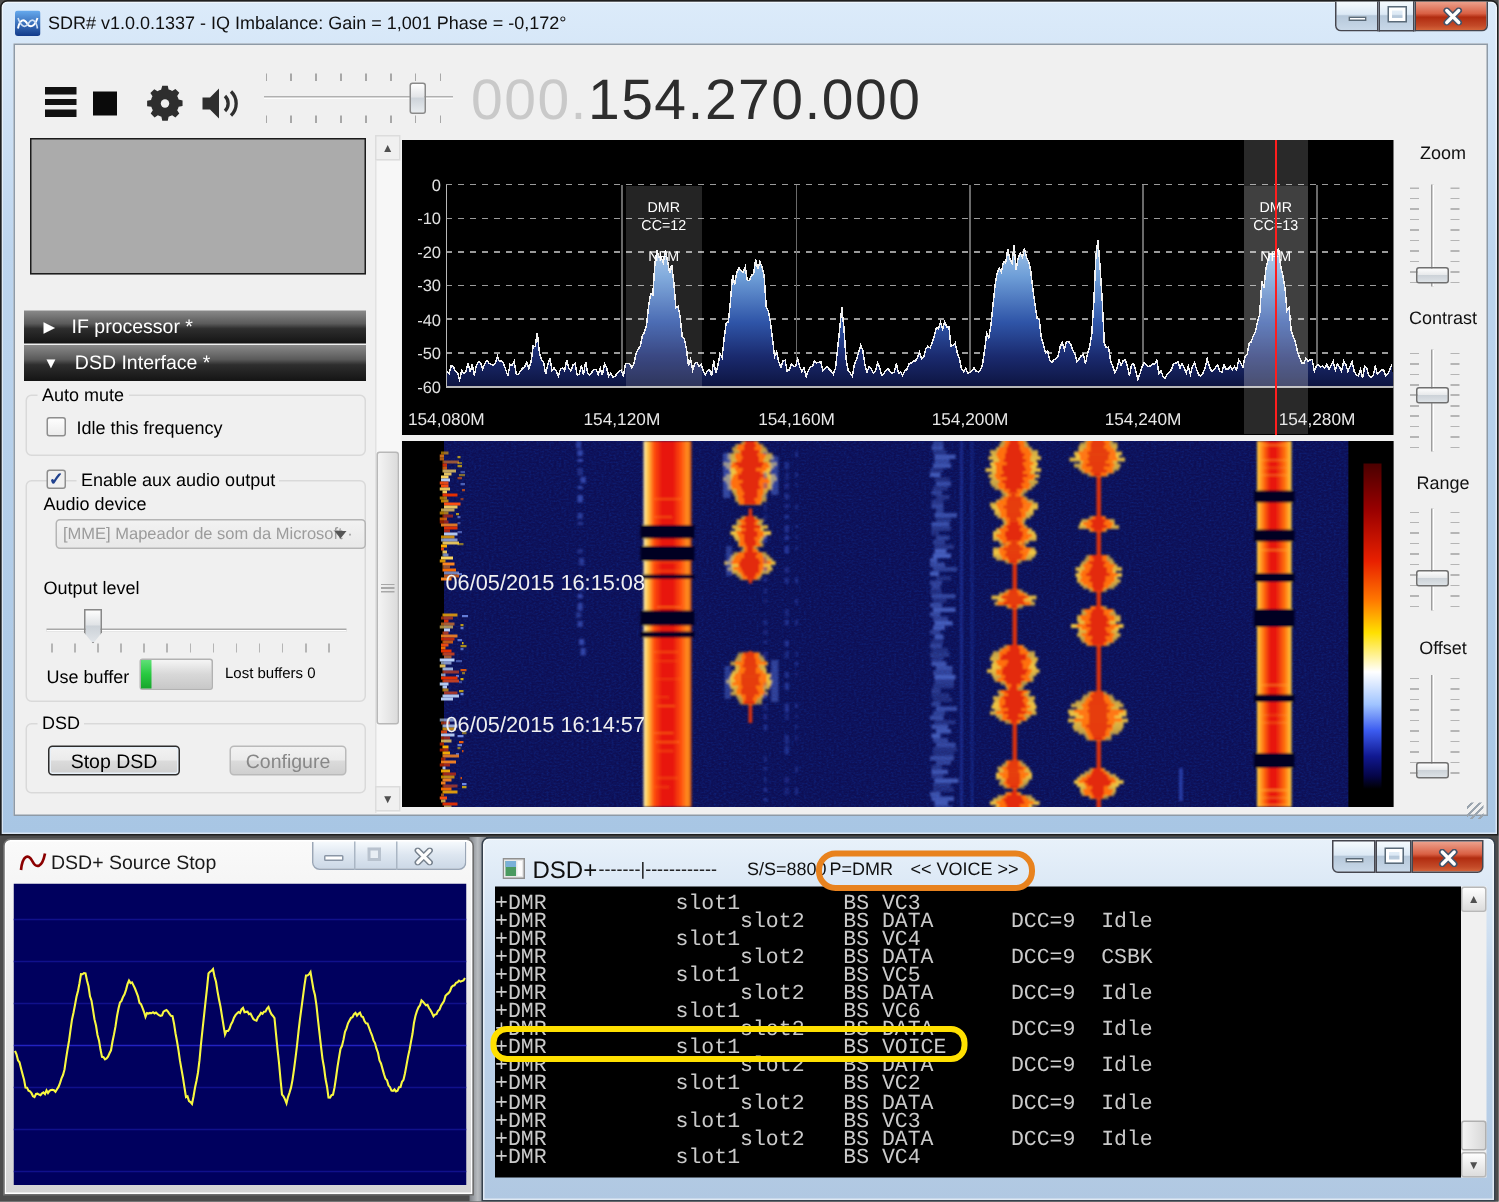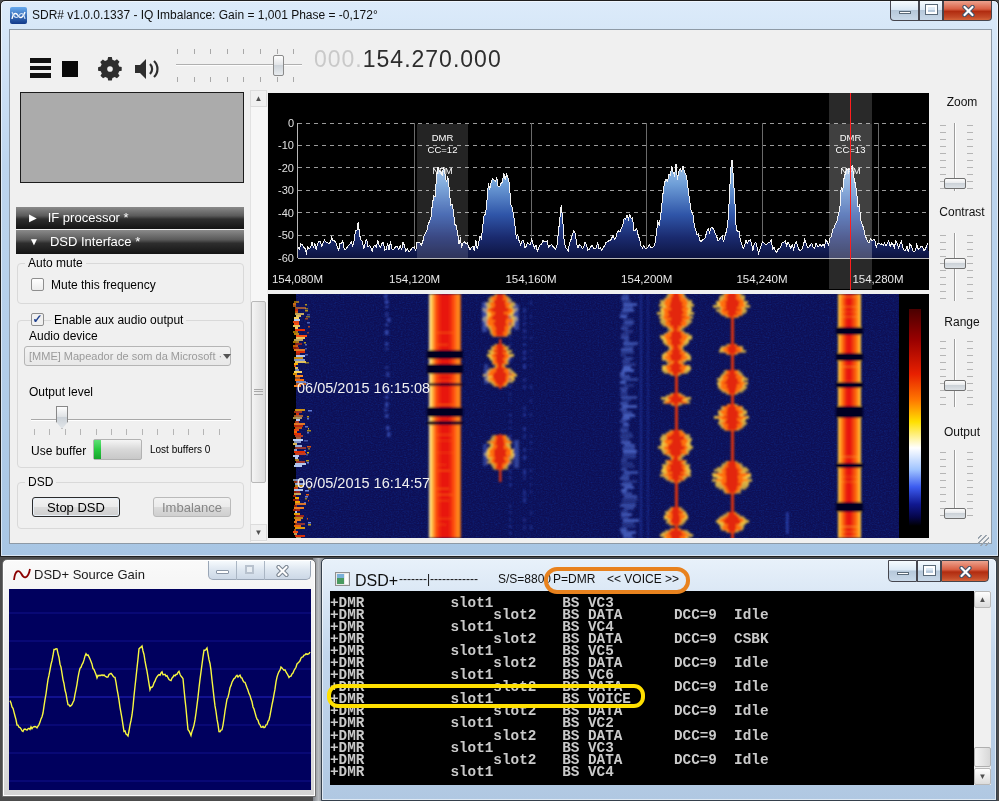--- a/index.html
+++ b/index.html
@@ -77,58 +77,58 @@
   </svg>
 
   <div class="abs" style="left:176px;top:48px;width:125px;height:5px;
   background:repeating-linear-gradient(90deg,#a8a8a8 0 1px,rgba(0,0,0,0) 1px 16.6px)"></div>
   <div class="abs" style="left:176px;top:76px;width:125px;height:5px;
   background:repeating-linear-gradient(90deg,#a8a8a8 0 1px,rgba(0,0,0,0) 1px 16.6px)"></div>
   <div class="abs" style="left:175px;top:63px;width:126px;height:2px;background:#b0b0b0;border-bottom:1px solid #fdfdfd"></div>
   <div class="abs" style="left:272px;top:54px;width:11px;height:21px;border:1px solid #8a8a8a;border-radius:2px;
   background:linear-gradient(#fefefe,#e3e5e8 45%,#ced4da 50%,#e8ecef)"></div>
 
-  <div class="abs" style="left:313px;top:45px;font-size:23px;letter-spacing:1px;color:#2d2d2d"><span style="color:#c9c9c9">000.</span>154.270.000</div>
+  <div class="abs" style="left:313px;top:45px;font-size:38px;letter-spacing:1px;color:#2d2d2d"><span style="color:#c9c9c9">000.</span>154.270.000</div>
 
   <div class="abs" style="left:19px;top:91px;width:224px;height:91px;background:#ababab;border:1px solid #1c1c1c"></div>
 
   <div class="hdr" style="top:206px"><span class="arr">▶</span>IF processor *</div>
   <div class="hdr" style="top:229px;height:24px;line-height:24px"><span class="arr">▼</span>DSD Interface *</div>
 
   <div class="gb" style="left:16px;top:262px;width:227px;height:41px"></div>
   <div class="gbl" style="left:24px;top:255px">Auto mute</div>
   <div class="cb" style="left:30px;top:277px"></div>
-  <div class="lbl" style="left:50px;top:277px">Mute this frequency</div>
+  <div class="lbl" style="left:50px;top:277px">Idle this frequency</div>
 
   <div class="gb" style="left:16px;top:319px;width:227px;height:148px"></div>
   <div class="cb" style="left:30px;top:312px;background:#f0f0f0">✓</div>
   <div class="lbl" style="left:50px;top:312px;background:#f0f0f0;padding:0 3px">Enable aux audio output</div>
   <div class="lbl" style="left:28px;top:328px">Audio device</div>
-  <div class="abs" style="left:23px;top:345px;width:207px;height:20px;border:1px solid #b5b5b5;border-radius:3px;
+  <div class="abs" style="left:36px;top:345px;width:207px;height:20px;border:1px solid #b5b5b5;border-radius:3px;
   background:linear-gradient(#f2f2f2,#e8e8e8);color:#9b9b9b;font-size:11px;line-height:19px;padding:0 13px 0 4px;white-space:nowrap;overflow:hidden">[MME] Mapeador de som da Microsoft ·</div>
   <div class="abs" style="left:222px;top:353px;width:0;height:0;border-left:4px solid rgba(0,0,0,0);border-right:4px solid rgba(0,0,0,0);border-top:5px solid #555"></div>
   <div class="lbl" style="left:28px;top:384px">Output level</div>
   <div class="abs" style="left:30px;top:418px;width:200px;height:2px;background:#a8a8a8;border-bottom:1px solid #fff"></div>
   <div class="abs" style="left:33px;top:428px;width:196px;height:6px;
   background:repeating-linear-gradient(90deg,#b5b5b5 0 1px,rgba(0,0,0,0) 1px 15.4px)"></div>
   <div class="abs" style="left:55px;top:405px;width:12px;height:23px;border:1px solid #888;
   background:linear-gradient(#fdfdfd,#e0e3e6 45%,#ccd2d8 50%,#e0e4e8);
   clip-path:polygon(0 0,100% 0,100% 68%,50% 100%,0 68%)"></div>
   <div class="lbl" style="left:30px;top:443px;font-size:12px">Use buffer</div>
   <div class="abs" style="left:92px;top:438px;width:49px;height:21px;border:1px solid #b2b2b2;border-radius:2px;
   background:linear-gradient(#f5f5f5,#d8d8d8 50%,#c8c8c8)"></div>
   <div class="abs" style="left:93px;top:439px;width:7px;height:19px;
   background:linear-gradient(#5fe077,#28c940 50%,#17a52c)"></div>
   <div class="lbl" style="left:149px;top:443px;font-size:10px">Lost buffers 0</div>
 
   <div class="gb" style="left:16px;top:481px;width:227px;height:47px"></div>
   <div class="gbl" style="left:24px;top:474px">DSD</div>
   <div class="btnw7" style="left:31px;top:496px;width:88px;height:20px;line-height:19px;border-color:#2c2c2c;
   box-shadow:inset 0 0 0 1px #e8f0f8">Stop DSD</div>
-  <div class="btnw7" style="left:152px;top:496px;width:78px;height:20px;line-height:19px;color:#878787;border-color:#bababa">Imbalance</div>
+  <div class="btnw7" style="left:152px;top:496px;width:78px;height:20px;line-height:19px;color:#878787;border-color:#bababa">Configure</div>
 
   <div class="abs" style="left:249px;top:89px;width:17px;height:452px;background:#f7f7f7;border-left:1px solid #e2e2e2"></div>
   <div class="abs" style="left:249px;top:89px;width:17px;height:17px;background:#f0f0f0;border:1px solid #dcdcdc;
   color:#505050;font-size:8px;text-align:center;line-height:16px">▲</div>
   <div class="abs" style="left:249px;top:523px;width:17px;height:17px;background:#f0f0f0;border:1px solid #dcdcdc;
   color:#505050;font-size:8px;text-align:center;line-height:16px">▼</div>
   <div class="abs" style="left:250px;top:300px;width:15px;height:182px;background:linear-gradient(90deg,#f4f4f4,#dcdcdc);border:1px solid #b8b8b8;border-radius:2px"></div>
   <div class="abs" style="left:253px;top:388px;width:9px;height:6px;
   background:repeating-linear-gradient(180deg,#a8a8a8 0 1px,rgba(0,0,0,0) 1px 2.5px)"></div>
 
@@ -1300,39 +1300,39 @@
   <div class="vsl-lbl" style="top:204px">Contrast</div>
   <div class="vtick" style="left:939px;top:234px;height:64px"></div>
   <div class="vtick" style="left:966px;top:234px;height:64px"></div>
   <div class="vtrack" style="top:232px;height:68px"></div>
   <div class="vthumb" style="top:257px"></div>
   <div class="vsl-lbl" style="top:314px">Range</div>
   <div class="vtick" style="left:939px;top:340px;height:64px"></div>
   <div class="vtick" style="left:966px;top:340px;height:64px"></div>
   <div class="vtrack" style="top:338px;height:68px"></div>
   <div class="vthumb" style="top:379px"></div>
-  <div class="vsl-lbl" style="top:424px">Output</div>
+  <div class="vsl-lbl" style="top:424px">Offset</div>
   <div class="vtick" style="left:939px;top:451px;height:64px"></div>
   <div class="vtick" style="left:966px;top:451px;height:64px"></div>
   <div class="vtrack" style="top:449px;height:68px"></div>
   <div class="vthumb" style="top:507px"></div>
 
   <div class="abs" style="left:977px;top:534px;width:11px;height:11px;
   background:repeating-linear-gradient(135deg,rgba(0,0,0,0) 0 2px,#9aa4ae 2px 3.5px)"></div>
 </div>
 
 <div class="abs" style="left:313px;top:558px;width:11px;height:243px;background:linear-gradient(90deg,#7e8288,#b8bcc0 50%,#7e8288)"></div>
 
 <div class="abs" style="left:2px;top:559px;width:314px;height:238px;
 background:linear-gradient(#fafafa,#d4d4d4);border:1px solid #6e6e6e;border-radius:5px 5px 0 0;
 box-shadow:inset 0 0 0 1px #fff">
   <svg class="abs" style="left:9px;top:6px" width="20" height="18">
     <path d="M2,14 C3,4 7,3 9.5,8 C12,13 16,13 18,3" stroke="#8b0000" stroke-width="1.8" fill="none"></path>
   </svg>
-  <div class="abs" style="left:31px;top:7px;font-size:13px;color:#1a1a1a">DSD+ Source Gain</div>
+  <div class="abs" style="left:31px;top:7px;font-size:13px;color:#1a1a1a">DSD+ Source Stop</div>
   <div class="abs" style="left:205px;top:1px;width:103px;height:19px;border:1px solid #9aa6b6;border-top:none;
   border-radius:0 0 5px 5px;background:linear-gradient(#f6fafd,#dde6f0 50%,#ccd8e6)">
     <div class="abs" style="left:27px;top:0;width:1px;height:19px;background:#aab6c4"></div>
     <div class="abs" style="left:55px;top:0;width:1px;height:19px;background:#aab6c4"></div>
     <div class="abs" style="left:7px;top:9px;width:13px;height:4px;background:#fff;border:1px solid #8a96a6;border-radius:1px"></div>
     <div class="abs" style="left:36px;top:4px;width:9px;height:9px;border:2px solid #b8c2ce;background:#e8eef4"></div>
     <svg class="abs" style="left:67px;top:4px" width="13" height="12">
         <path d="M2.5,2 L10.5,10 M10.5,2 L2.5,10" stroke="#77828e" stroke-width="4.2" stroke-linecap="round"></path>
         <path d="M2.5,2 L10.5,10 M10.5,2 L2.5,10" stroke="#fdfdfd" stroke-width="2.2" stroke-linecap="round"></path>
       </svg>
@@ -1376,21 +1376,21 @@
   <div class="aerobtn2" style="left:619px;top:1px;width:48px;border-radius:0 0 4px 0;
   background:linear-gradient(#eca28e,#d96044 42%,#b12c10 55%,#c34a28 85%,#d4643a)">
     <svg class="abs" style="left:17px;top:5px" width="13" height="12">
         <path d="M2.5,2 L10.5,10 M10.5,2 L2.5,10" stroke="#44546a" stroke-width="4.4" stroke-linecap="round"></path>
         <path d="M2.5,2 L10.5,10 M10.5,2 L2.5,10" stroke="#fff" stroke-width="2.2" stroke-linecap="round"></path>
       </svg>
     </div>
 
   <div class="abs" style="left:8px;top:32px;width:644px;height:194px;background:#000;overflow:hidden">
     <pre style="position:absolute;left:0px;top:6px;font-family:'Liberation Mono',monospace;
-    font-weight:bold;font-size:14.33px;line-height:12.05px;color:#cacaca">+DMR          slot1        BS VC3
+    font-weight:normal;font-size:14.33px;line-height:12.05px;color:#cacaca">+DMR          slot1        BS VC3
 +DMR               slot2   BS DATA      DCC=9  Idle
 +DMR          slot1        BS VC4
 +DMR               slot2   BS DATA      DCC=9  CSBK
 +DMR          slot1        BS VC5
 +DMR               slot2   BS DATA      DCC=9  Idle
 +DMR          slot1        BS VC6
 +DMR               slot2   BS DATA      DCC=9  Idle
 +DMR          slot1        BS VOICE
 +DMR               slot2   BS DATA      DCC=9  Idle
 +DMR          slot1        BS VC2

